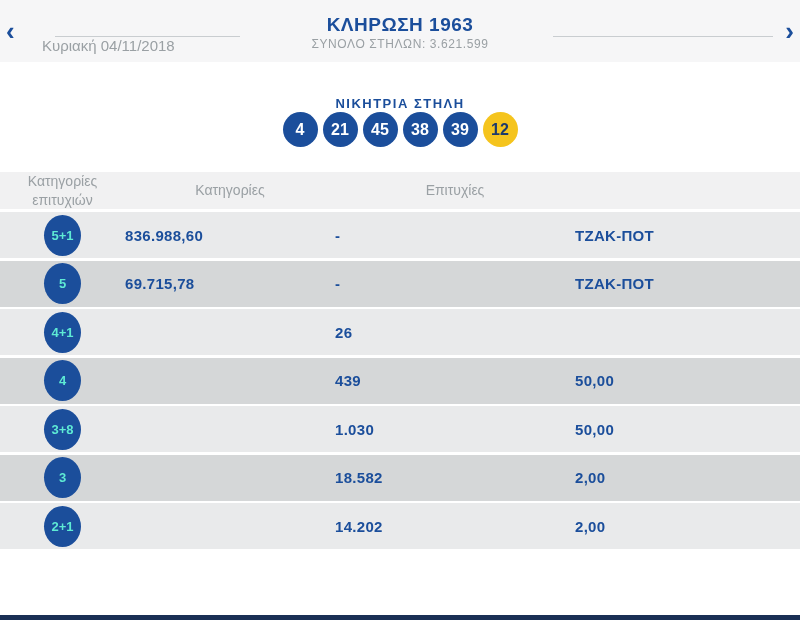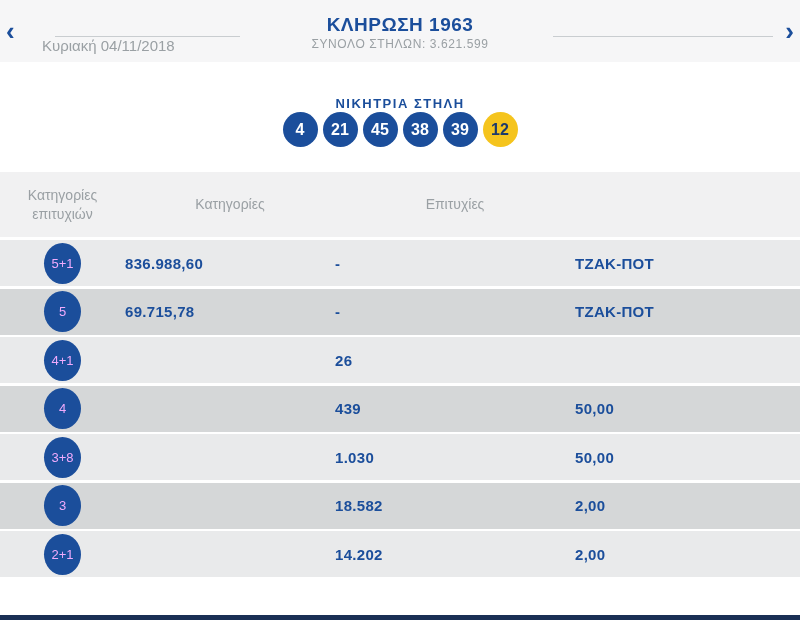--- a/index.html
+++ b/index.html
@@ -39,28 +39,28 @@
   .balls{position:absolute;top:112px;left:0;right:0;display:flex;
     justify-content:center;gap:5px;}
   .ball{width:35px;height:35px;border-radius:50%;background:var(--navy);
     color:#fff;font-size:16px;font-weight:bold;display:flex;
     align-items:center;justify-content:center;}
   .ball.bonus{background:var(--yellow);color:#1c3a6b;}
 
   
   .table{position:absolute;top:172px;left:0;right:0;}
   .grid-row{display:grid;grid-template-columns:125px 210px 240px 1fr;align-items:center;}
-  .thead{height:65px;background:var(--thead-bg);color:var(--gray-text);
+  .thead{height:37px;background:var(--thead-bg);color:var(--gray-text);
     font-size:14px;margin-bottom:3px;}
   .th{text-align:center;line-height:1.35;}
   .trow{height:46px;margin-bottom:2.5px;}
   .trow.light{background:var(--row-light);}
   .trow.dark{background:var(--row-dark);}
   .badge{width:37px;height:41px;border-radius:50%;background:var(--navy);
-    color:#f0abfc;font-weight:normal;font-size:13px;display:flex;align-items:center;
+    color:#5eead4;font-weight:bold;font-size:13px;display:flex;align-items:center;
     justify-content:center;margin:0 auto;}
   .cell{text-align:left;color:var(--navy);font-weight:bold;font-size:15px;
     letter-spacing:.3px;}
 
   .footer-bar{position:absolute;left:0;right:0;bottom:0;height:5px;background:var(--footer);}
 </style>
 </head>
 <body>
 
 <div class="page">

